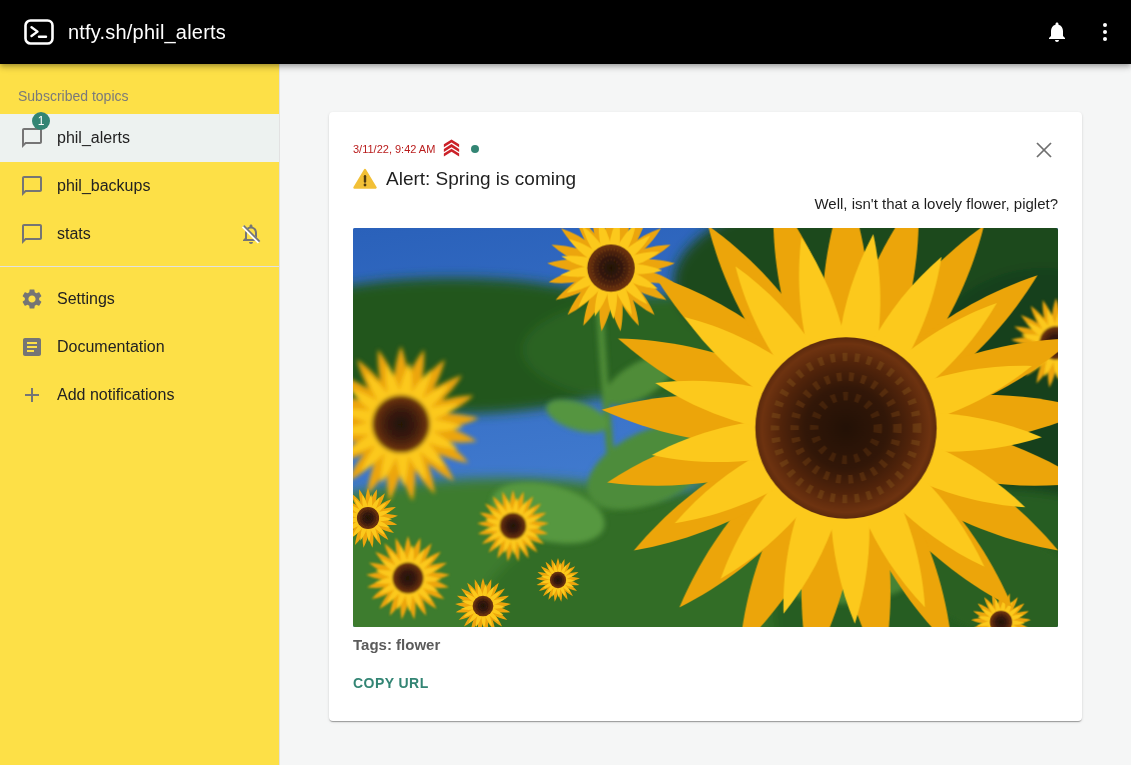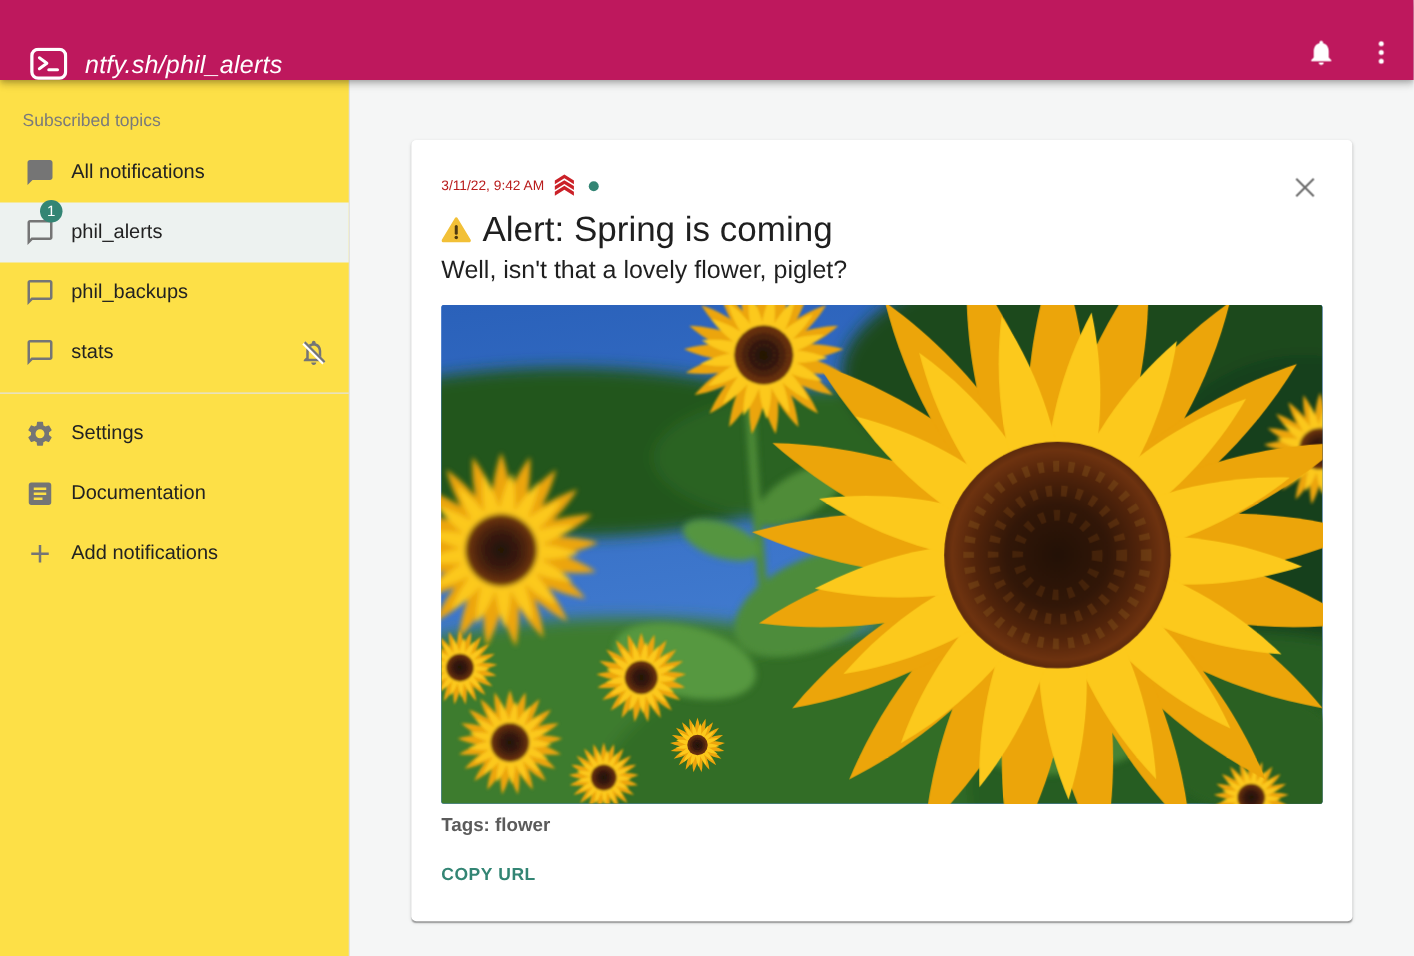--- a/index.html
+++ b/index.html
@@ -1,23 +1,23 @@
 <!DOCTYPE html>
 <html><head>
 <meta charset="utf-8">
 <style>
   * { margin:0; padding:0; box-sizing:border-box; }
   html,body { width:1131px; height:765px; overflow:hidden;
     font-family:"Liberation Sans", sans-serif; background:#f5f6f6; }
   .app { display:flex; flex-direction:column; width:1131px; height:765px; }
 
   
-  .topbar { height:64px; background:#be185d; color:#fff; display:flex; align-items:flex-end;
+  .topbar { height:64px; background:#000000; color:#fff; display:flex; align-items:center;
     padding:0 4px 0 24px; box-shadow:0 2px 4px -1px rgba(0,0,0,.2),0 4px 5px 0 rgba(0,0,0,.14),0 1px 10px 0 rgba(0,0,0,.12);
-    position:relative; z-index:5; flex:0 0 64px;font-style:italic; }
+    position:relative; z-index:5; flex:0 0 64px; }
   .topbar h1 { font-size:20px; font-weight:500; letter-spacing:.2px; margin-left:14px; flex:1; }
   .icon-btn { width:44px; height:44px; border:none; background:transparent; border-radius:50%;
     display:flex; align-items:center; justify-content:center; cursor:pointer; margin-left:4px; }
 
   
   .shell { flex:1; display:flex; min-height:0; }
 
   
   .sidebar { width:280px; background:#fde047; border-right:1px solid #e2e2e2; padding-top:24px; flex:0 0 280px; }
   .section-label { font-size:14px; color:#7a7a7a; padding:0 18px 10px 18px; }
@@ -35,23 +35,23 @@
   
   .main { flex:1; background:#f5f6f6; overflow:hidden; }
   .card { width:753px; margin:48px auto 0 auto; background:#fff; border-radius:4px;
     box-shadow:0 2px 1px -1px rgba(0,0,0,.2),0 1px 1px 0 rgba(0,0,0,.14),0 1px 3px 0 rgba(0,0,0,.12);
     padding:26px 24px 24px 24px; position:relative; }
   .meta-row { display:flex; align-items:center; gap:5px; font-size:11px; color:#b91c1c; }
   .unread-dot { width:8px; height:8px; border-radius:50%; background:#338574; margin-left:3px; }
   .close-btn { position:absolute; top:132px; right:22px; width:32px; height:32px; border:none;
     background:transparent; cursor:pointer; display:flex; align-items:center; justify-content:center; top:132px; }
   .close-btn { top:22px; }
-  .n-title { margin-top:9px; font-size:28px; font-weight:400; color:#1f1f1f; display:flex;
+  .n-title { margin-top:9px; font-size:19px; font-weight:400; color:#1f1f1f; display:flex;
     align-items:center; gap:9px; }
-  .n-body { margin-top:5px; font-size:20px; color:#1f1f1f; }
+  .n-body { margin-top:5px; font-size:15px; color:#1f1f1f;text-align:right; }
   .attachment { margin-top:16px; width:705px; height:399px; border-radius:2px; overflow:hidden;
     background:#3e78cc; cursor:pointer; }
   .attachment svg { display:block; }
   .tags { margin-top:9px; font-size:15px; color:#5b5b5b;font-weight:bold; }
   .actions { margin-top:16px; display:flex; gap:8px; }
   .text-btn { border:none; background:transparent; color:#338574; font-family:"Liberation Sans",sans-serif;
     font-size:14px; font-weight:700; letter-spacing:.45px; cursor:pointer; padding:6px 0; }
 </style>
 </head>
 <body>
@@ -83,28 +83,20 @@
         </svg>
       </span>
     </button>
   </header>
 
   <div class="shell">
 
     <nav class="sidebar">
       <div class="section-label">Subscribed topics</div>
 
-      <div class="nav-item">
-        <span class="ic">
-          <svg width="24" height="24" viewBox="0 0 24 24" fill="#757575">
-            <path d="M20 2H4c-1.1 0-2 .9-2 2v18l4-4h14c1.1 0 2-.9 2-2V4c0-1.1-.9-2-2-2z"></path>
-          </svg>
-        </span>
-        <span class="lbl">All notifications</span>
-      </div>
 
       <div class="nav-item selected">
         <span class="ic">
           <svg width="24" height="24" viewBox="0 0 24 24" fill="#757575">
             <path d="M20 2H4c-1.1 0-2 .9-2 2v18l4-4h14c1.1 0 2-.9 2-2V4c0-1.1-.9-2-2-2zm0 14H5.17L4 17.17V4h16v12z"></path>
           </svg>
           <span class="badge">1</span>
         </span>
         <span class="lbl">phil_alerts</span>
       </div>

